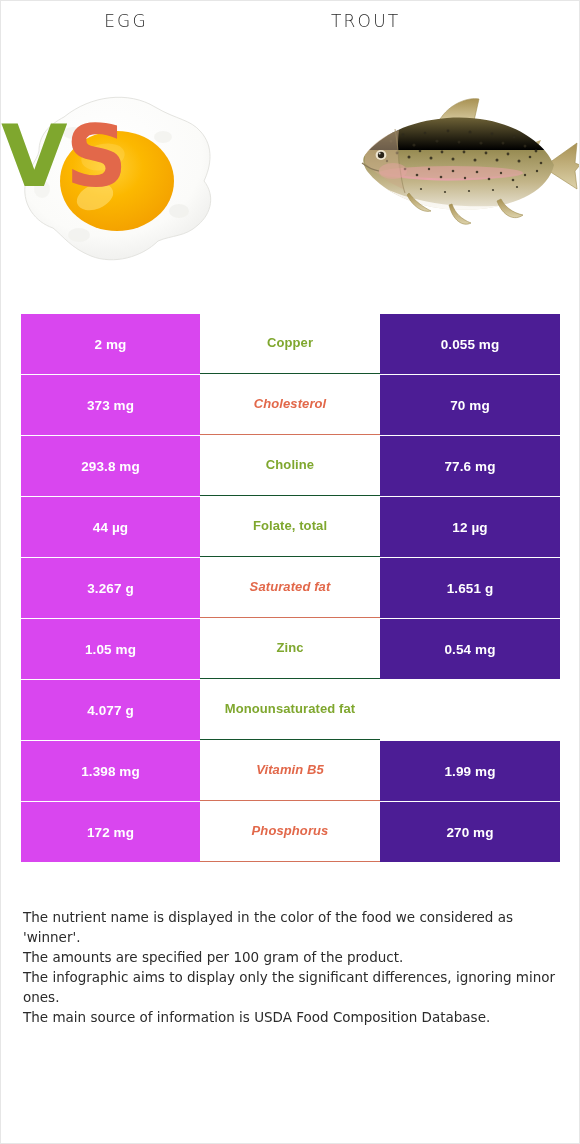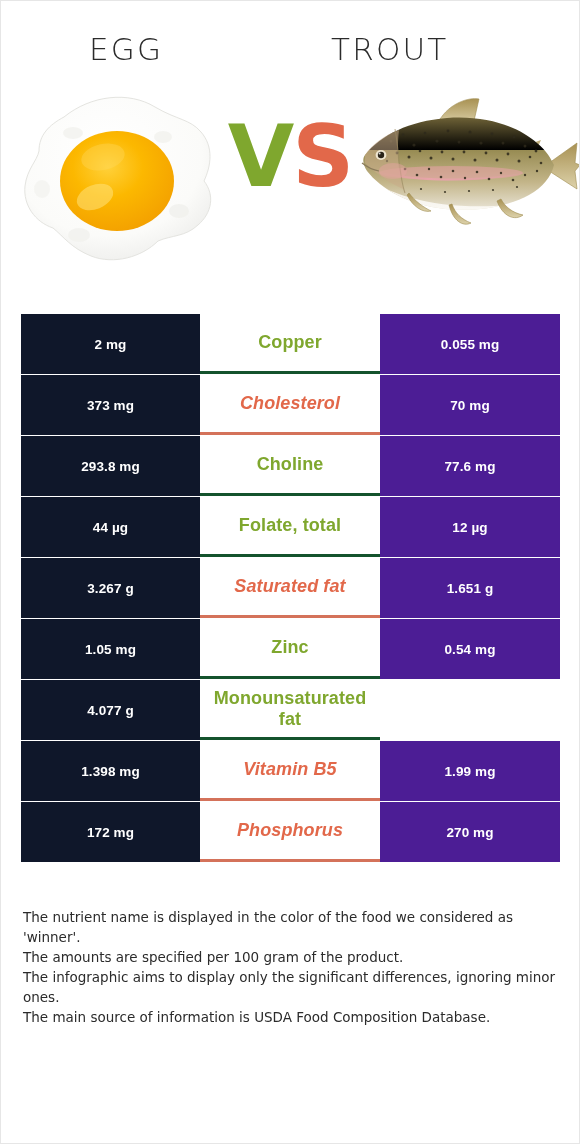--- a/index.html
+++ b/index.html
@@ -23,22 +23,22 @@
     overflow: hidden;
   }
 
   
   .titles {
     position: relative;
     height: 84px;
   }
   .food-title {
     position: absolute;
-    top: 30px;
-    font-size: 31px;
+    top: 10px;
+    font-size: 17px;
     font-weight: 300;
     letter-spacing: 2.2px;
     color: #2b2b2b;
     text-transform: uppercase;
     white-space: nowrap;
     font-family: "DejaVu Sans", sans-serif;
   }
   .food-title.left  { left: 0; width: 250px; text-align: center; }
   .food-title.right { left: 330px; width: 250px; }
 
@@ -53,21 +53,21 @@
     height: 200px;
     width: 225px;
   }
   .hero-left  { left: 8px; }
   .hero-right { left: 350px; width: 230px; }
 
   .vs {
     position: absolute;
     left: 0; right: 0;
     top: 28px;
-    text-align: center;
+    text-align: left;
     font-size: 86px;
     line-height: 86px;
     font-weight: 700;
     letter-spacing: -2px;
     font-family: "DejaVu Sans", sans-serif;
     pointer-events: none;
   }
   .vs .v { color: #7fa72e; }
   .vs .s { color: #e2684a; }
 
@@ -88,28 +88,28 @@
     display: flex;
     align-items: center;
     justify-content: center;
     box-sizing: border-box;
     font-size: 13.5px;
     font-weight: 600;
     letter-spacing: 0.1px;
   }
   .cell.left {
     width: 179px;
-    background: #0f172a;
+    background: #d946ef;
     color: #ffffff;
   }
   .cell.mid {
     width: 180px;
     background: #ffffff;
-    border-bottom: 3px solid #14532d;
-    font-size: 18px;
+    border-bottom: 1px solid #14532d;
+    font-size: 13px;
     font-weight: 600;
     text-align: center;
     padding: 0 6px;
   }
   .cell.mid.win-trout { border-bottom-color: #d4725a; font-style: italic; }
   .cell.mid .nutrient-name { line-height: 1.15; }
   .cell.mid.win-egg   .nutrient-name { color: #7fa72e; }
   .cell.mid.win-trout .nutrient-name { color: #e2684a; }
   .cell.right {
     width: 180px;

